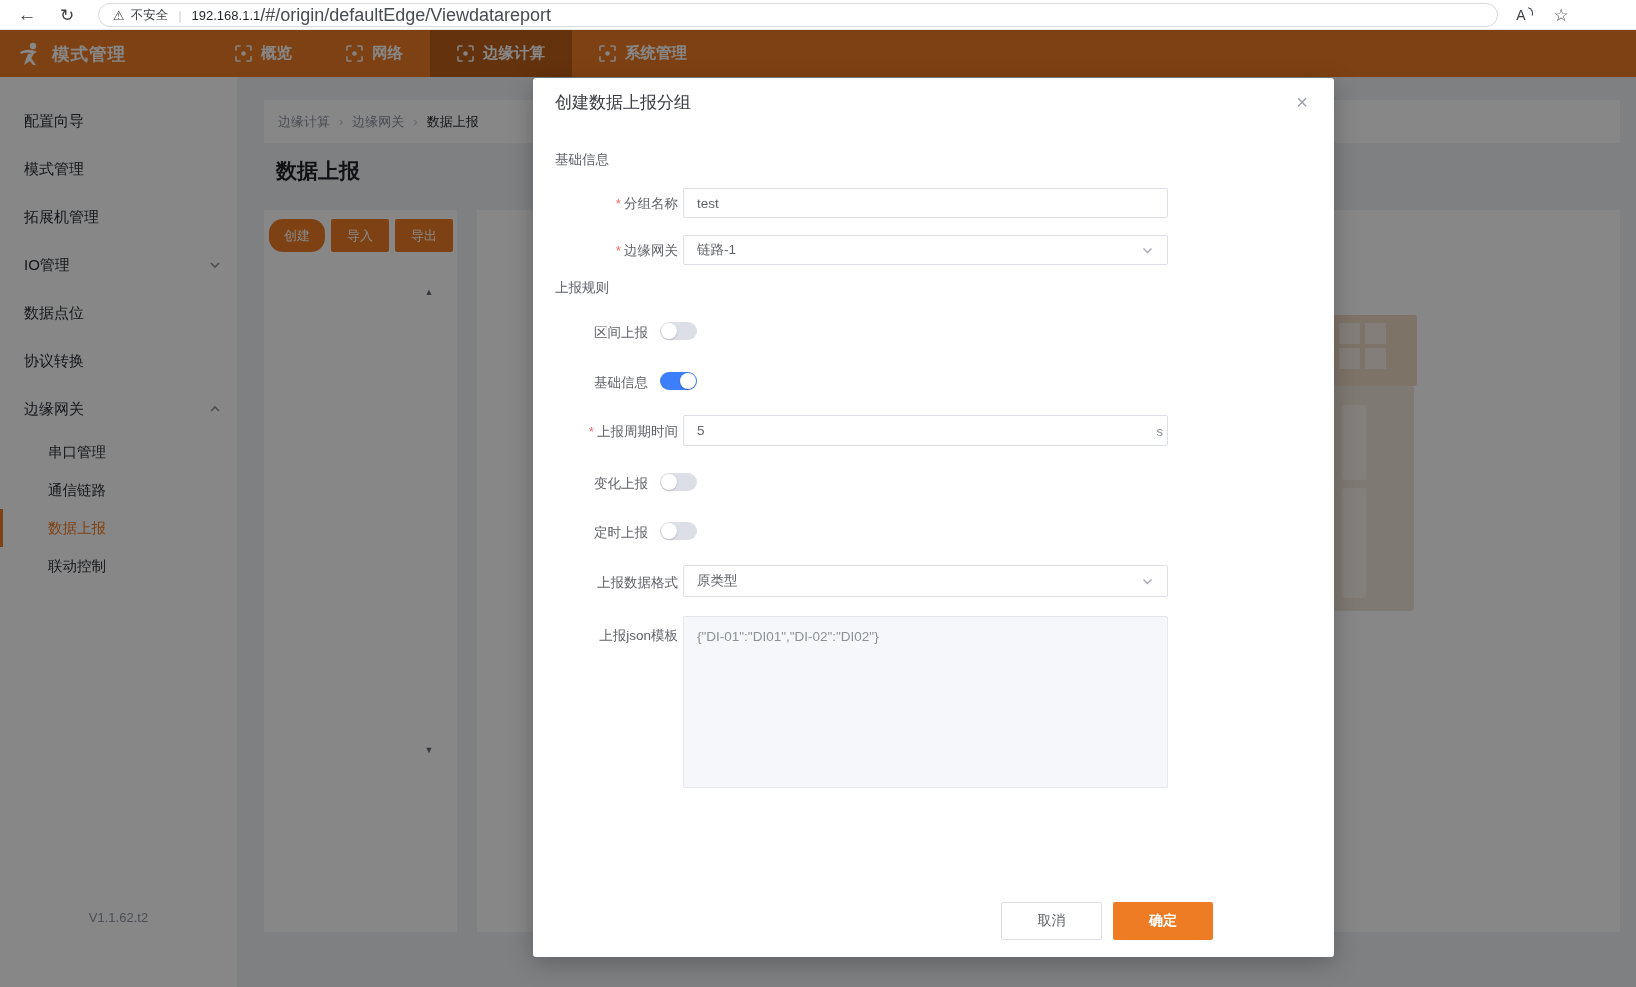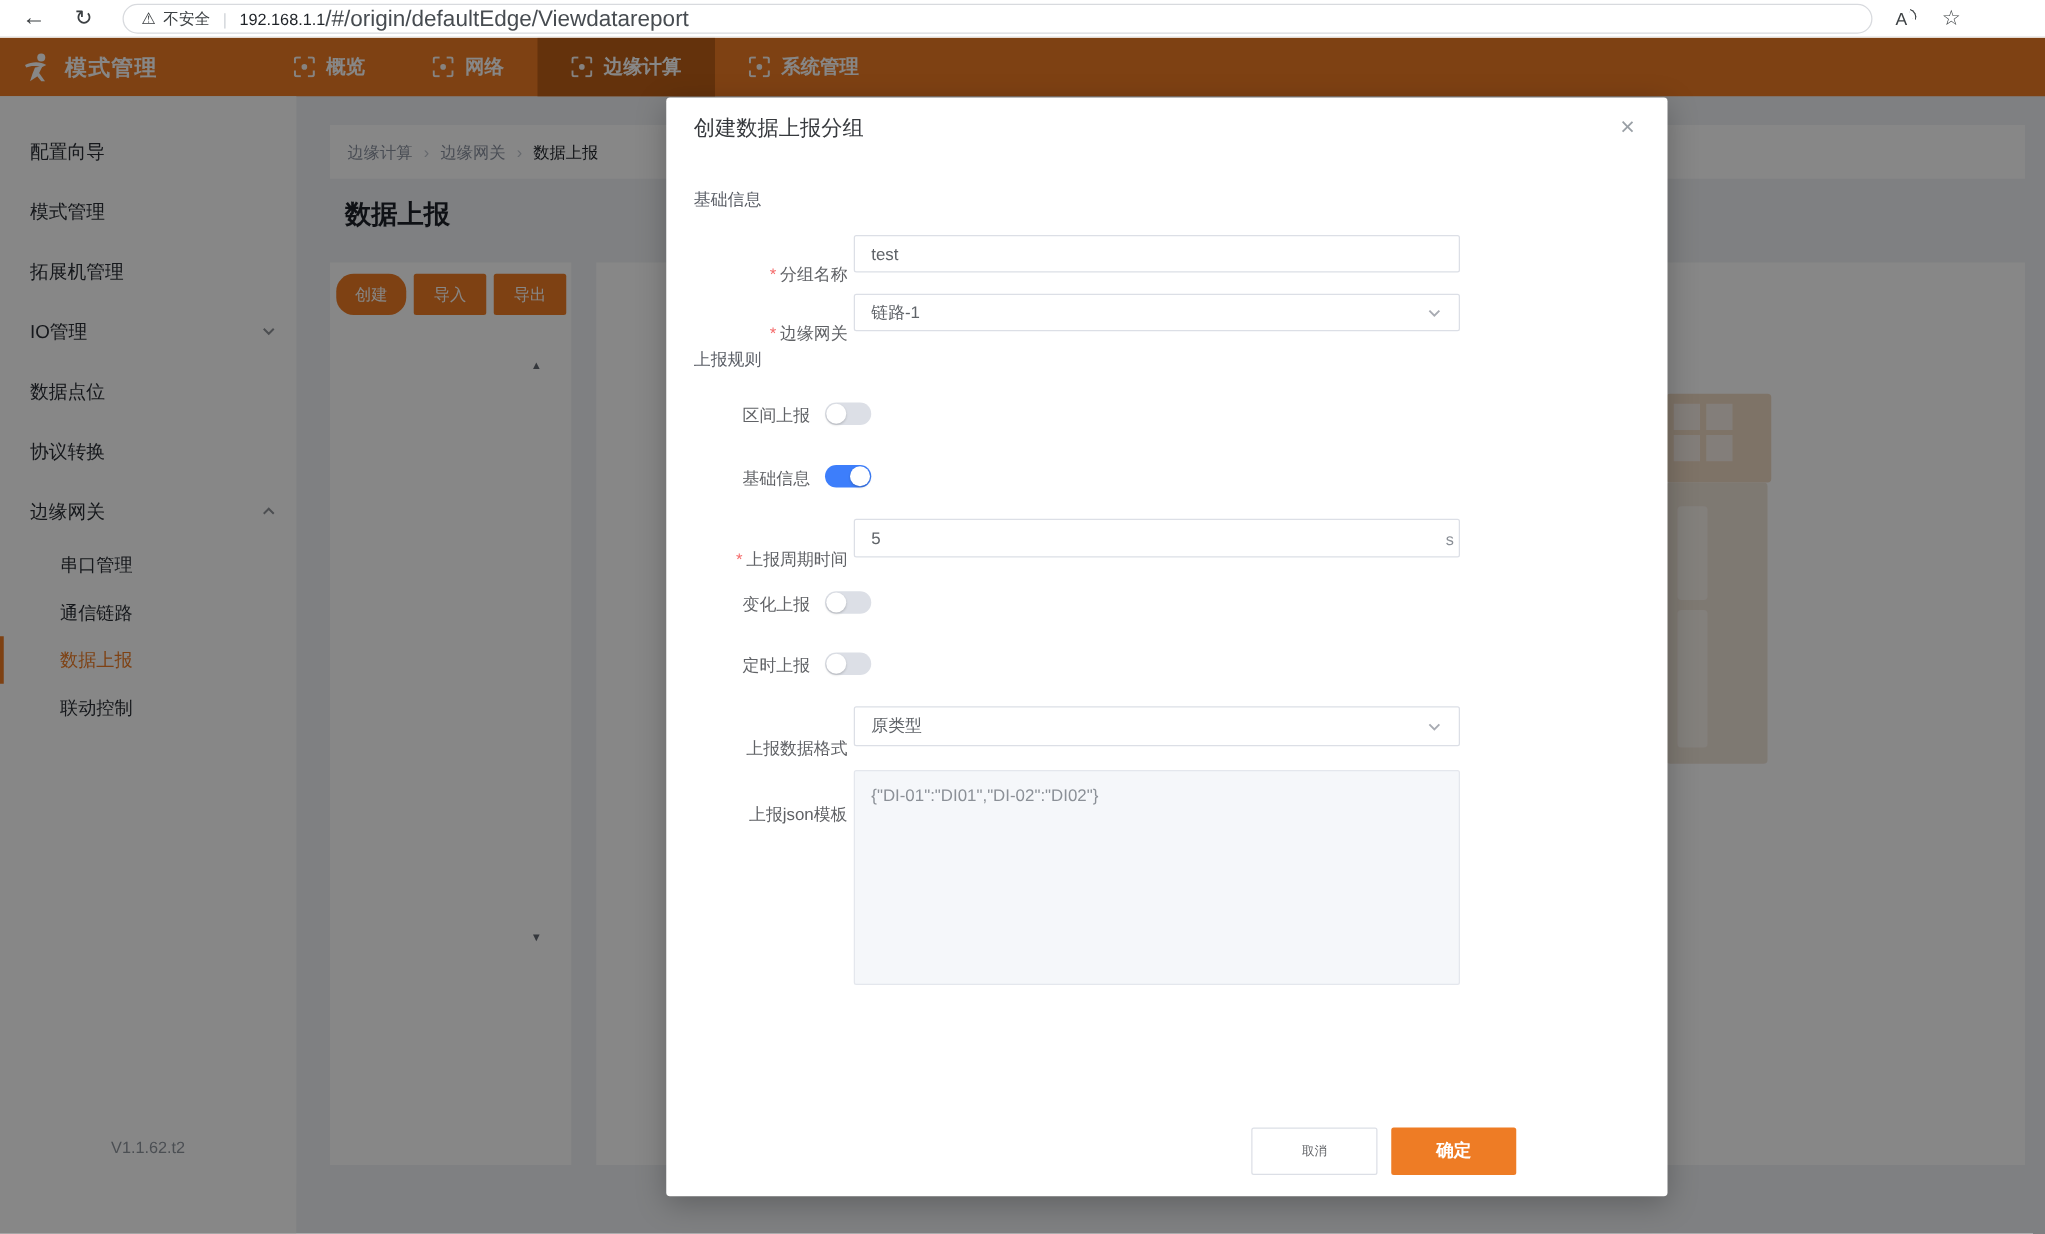--- a/index.html
+++ b/index.html
@@ -64,35 +64,35 @@
   .illus-b { position:absolute; left:856px; top:176px; width:81px; height:225px; background:#efe4d8; border-radius:3px; }
   .illus-b .bar { position:absolute; left:9px; width:24px; background:#f8f1ea; border-radius:3px; }
 
   
   .overlay { position:absolute; left:0; top:30px; width:1636px; height:957px; background:rgba(0,0,0,0.47); z-index:5; }
   .modal { position:absolute; left:533px; top:78px; width:801px; height:879px; background:#fff; border-radius:3px; box-shadow:0 6px 24px rgba(0,0,0,.25); z-index:10; }
   .modal-title { position:absolute; left:22px; top:13px; font-size:17px; color:#36393d; }
   .modal-close { position:absolute; right:18px; top:10px; width:28px; height:28px; display:flex; align-items:center; justify-content:center; font-size:20px; color:#9aa0a6; cursor:pointer; font-weight:300; }
   .sec-title { position:absolute; left:22px; font-size:13.5px; color:#5a5e66; }
   .f-label { position:absolute; font-size:13.5px; color:#606266; text-align:right; }
-  .lblw { left:15px; width:130px;margin-top:16px; }   
+  .lblw { left:15px; width:130px; }   
   .lbln { left:0px;  width:115px; }  
   .req { color:#f56c6c; margin-right:3px; }
   .ctl { position:absolute; left:150px; width:485px; background:#fff; border:1px solid #dcdfe6; border-radius:2px; font-size:13.5px; color:#5f6368; }
   input.ctl { padding:13px 13px; font-family:inherit; outline:none; }
   .selectbox { display:flex; align-items:center; padding:0 13px; cursor:pointer; }
   .selectbox .grow { flex:1; }
   .chev2 { width:13px; height:13px; stroke:#a8abb2; fill:none; stroke-width:1.5; }
   .switch { position:absolute; left:127px; width:37px; height:18px; border-radius:10px; background:#dcdfe6; cursor:pointer; }
   .switch::after { content:''; position:absolute; top:1px; left:1px; width:16px; height:16px; border-radius:50%; background:#fff; box-shadow:0 1px 2px rgba(0,0,0,.2); }
   .switch.on { background:#3d7efb; }
   .switch.on::after { left:auto; right:1px; }
   .unit-s { position:absolute; left:610px; width:20px; text-align:right; font-size:13px; color:#8b9097; }
   textarea.ctl { background:#f5f7fa; border-color:#e4e7ed; color:#8b9097; padding:10px 13px; resize:none; outline:none; font-family:inherit; line-height:1.45; }
-  .btn-cancel { position:absolute; left:468px; top:824px; width:101px; height:38px; background:#fff; border:1px solid #dcdfe6; border-radius:2px; font-size:10px; color:#606266; font-family:inherit; cursor:pointer; }
+  .btn-cancel { position:absolute; left:468px; top:824px; width:101px; height:38px; background:#fff; border:1px solid #dcdfe6; border-radius:2px; font-size:14px; color:#606266; font-family:inherit; cursor:pointer; }
   .btn-confirm { position:absolute; left:580px; top:824px; width:100px; height:38px; background:#ee7c25; border:none; border-radius:2px; font-size:14px; font-weight:bold; color:#fff; font-family:inherit; cursor:pointer; }
 </style>
 </head>
 <body>
 
 <div class="browser-bar">
   <div class="bicon back-ic">←</div>
   <div class="bicon refresh-ic">↻</div>
   <div class="url-pill">
     <span class="warn-ic">⚠</span>

